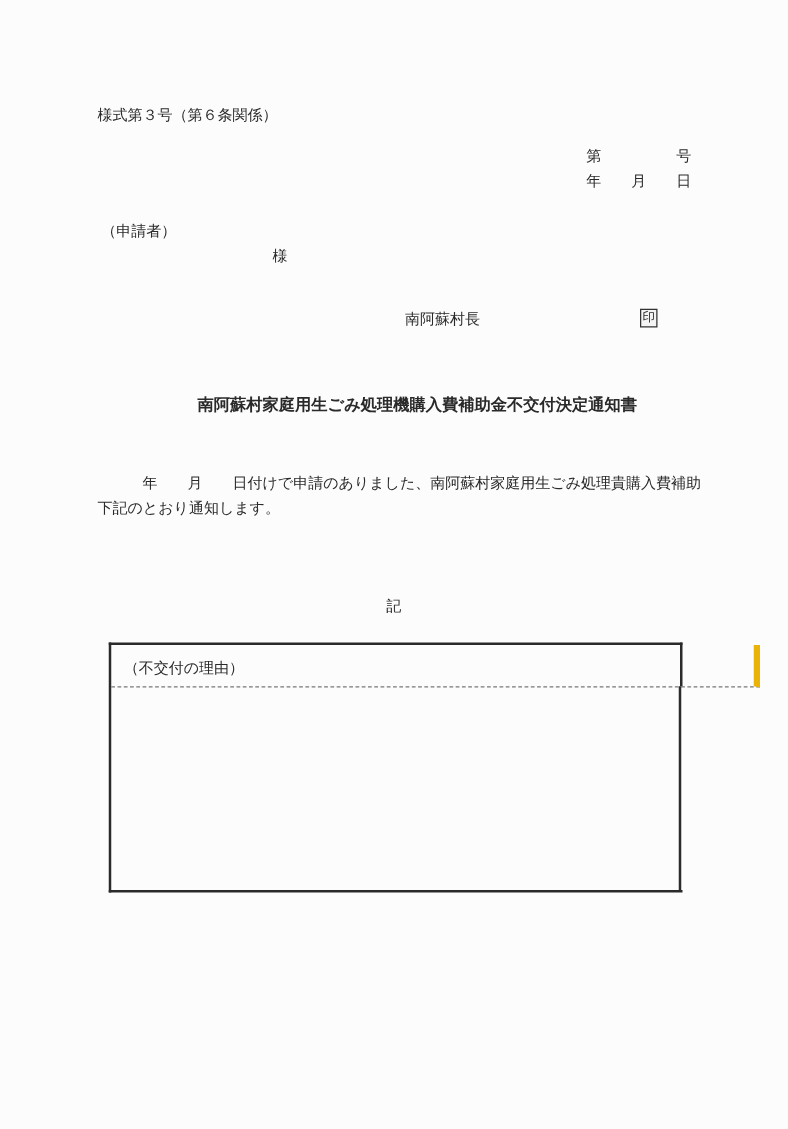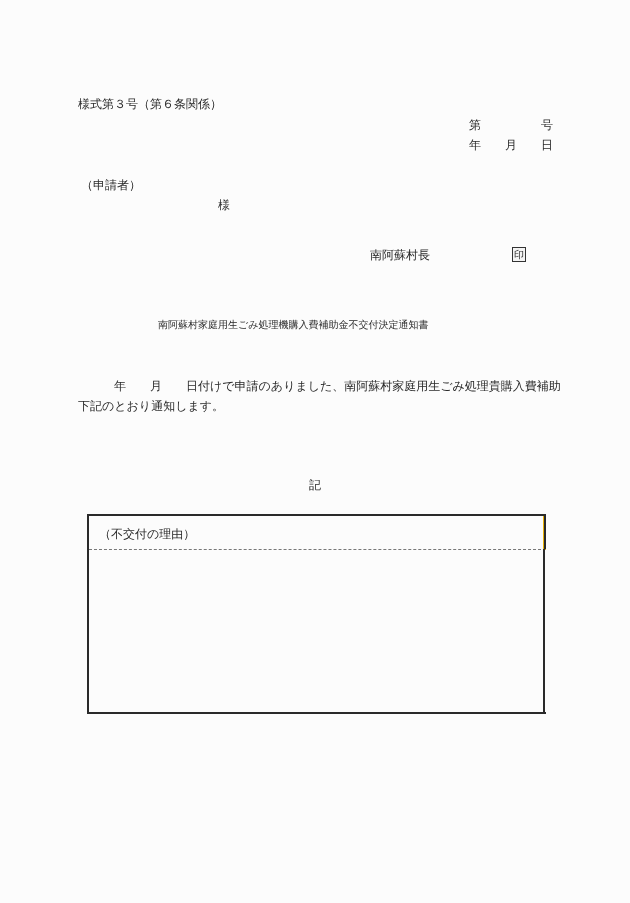--- a/index.html
+++ b/index.html
@@ -10,38 +10,38 @@
     body {
       width: 630px;
       height: 903px;
       position: relative;
       overflow: hidden;
       font-family: "DejaVu Serif", "Liberation Serif", serif;
       color: #2a2a2a;
       font-size: 12px;
     }
     .abs { position: absolute; white-space: nowrap; line-height: 14px; }
-    .form-number { left: 78px; top: 97px; }
+    .form-number { left: 78px; top: 85px; }
     .num-label { left: 469px; top: 118px; }
     .num-suffix { left: 541px; top: 118px; }
     .date-year { left: 469px; top: 138px; }
     .date-month { left: 505px; top: 138px; }
     .date-day { left: 541px; top: 138px; }
     .applicant-label { left: 81px; top: 178px; }
     .honorific { left: 218px; top: 198px; }
-    .issuer { left: 324px; top: 248px; margin-left: 46px; }
+    .issuer { left: 324px; top: 248px; }
     .seal {
       left: 512px; top: 247px;
       width: 12px; height: 13px;
       border: 1px solid #333;
       font-size: 10px; line-height: 13px;
       text-align: center;
       background: #f4f4f4;
     }
-    .doc-title { left: 158px; top: 318px; font-size: 10px; }
+    .doc-title { left: 158px; top: 318px; font-size: 13px; font-weight: bold; }
     .body-text {
       position: absolute;
       left: 78px; top: 376px;
       width: 478px;
       line-height: 20px;
       font-size: 12px;
       white-space: normal;
     }
     .body-line { display: block; white-space: nowrap; }
     .body-line .gap1 { display: inline-block; width: 36px; }
@@ -52,22 +52,22 @@
       position: absolute;
       left: 87px; top: 514px;
       width: 457px; height: 196px;
       border: 2px solid #2a2a2a;
       border-right: none;
       background: #fcfcfc;
     }
     .reason-header {
       position: absolute;
       left: 0; top: 0;
-      width: 457px; height: 34px;
-      border-right: 3px solid #eab308;
+      width: 519px; height: 34px;
+      border-right: 5px solid #eab308;
       border-bottom: 1px dashed #777;
       box-sizing: border-box;
     }
     .reason-label {
       position: absolute;
       left: 10px; top: 11px;
       line-height: 14px;
     }
     .reason-right {
       position: absolute;

